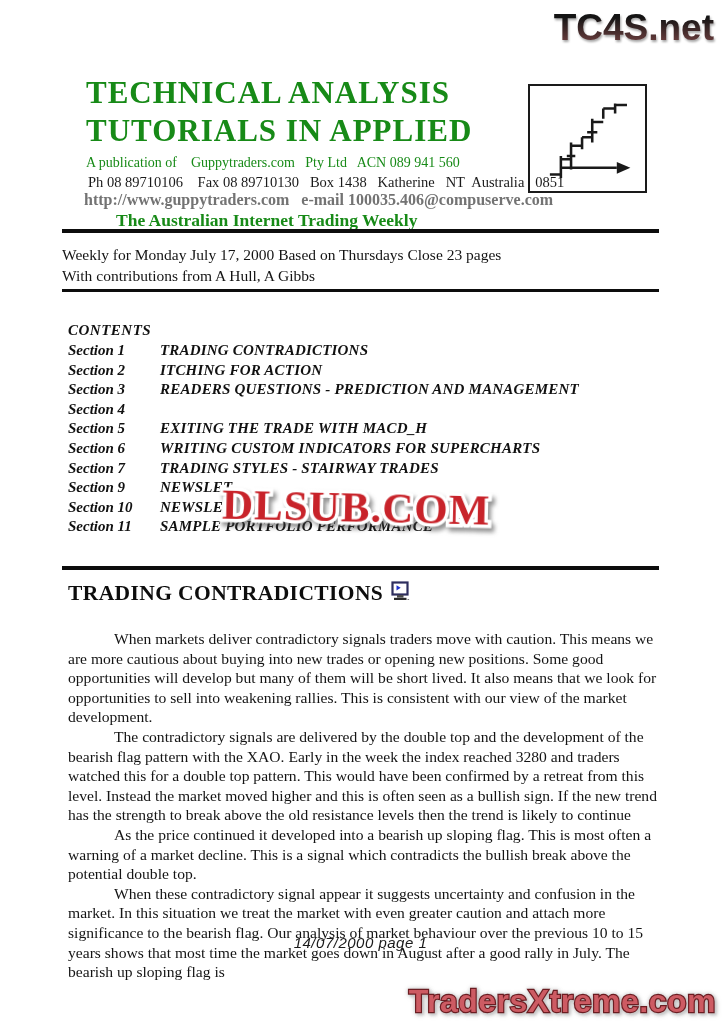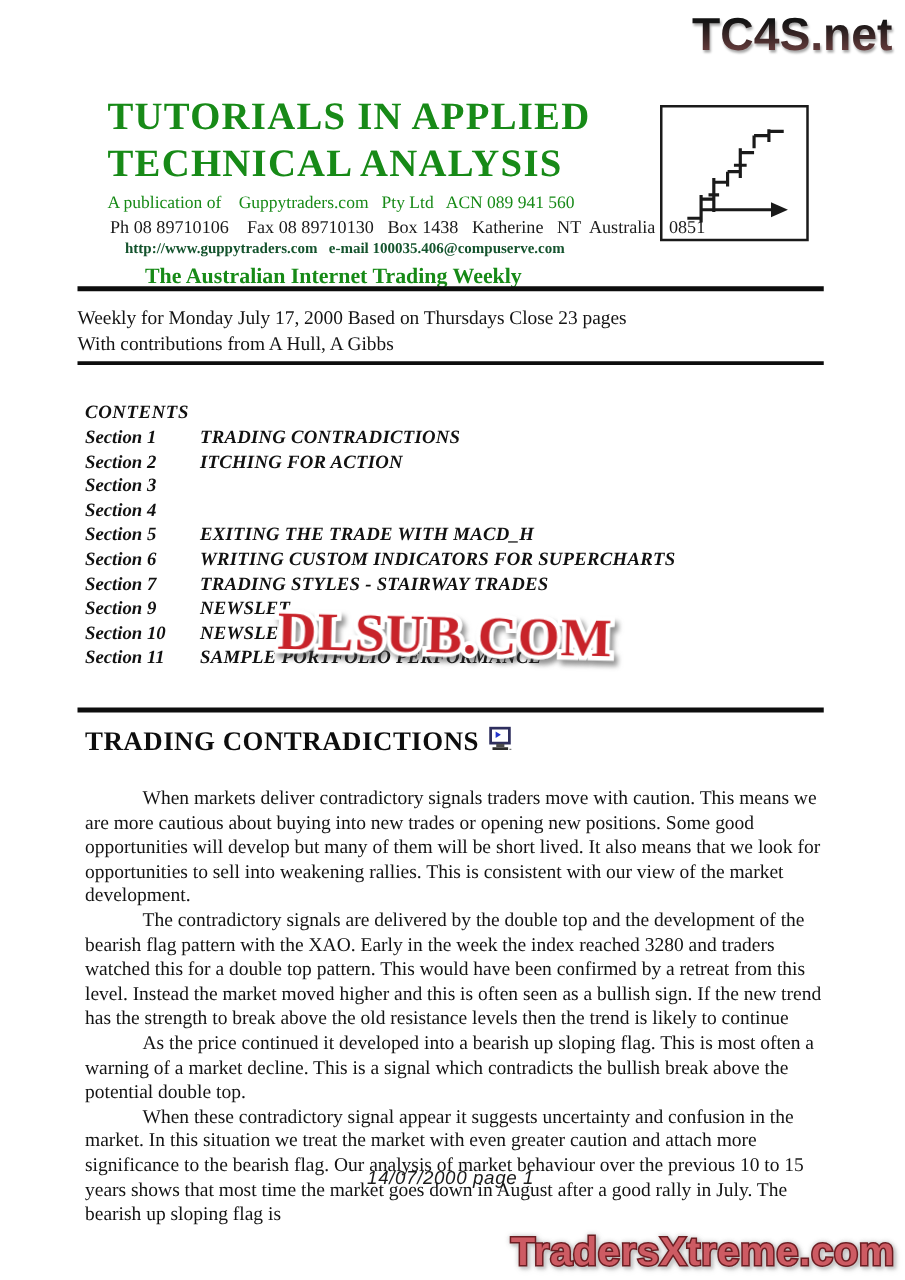--- a/index.html
+++ b/index.html
@@ -31,22 +31,22 @@
   }
   .pub-line {
     position:absolute; left:86px; top:155px;
     color:#178a17; font-size:14px; white-space:pre;
   }
   .contact-line {
     position:absolute; left:88px; top:174px;
     color:#1a1a1a; font-size:14.5px; white-space:pre;
   }
   .web-line {
-    position:absolute; left:100px; top:191px;
-    color:#14532d; font-size:12px; font-weight:bold; white-space:pre;
+    position:absolute; left:84px; top:191px;
+    color:#737373; font-size:16px; font-weight:bold; white-space:pre;
   }
   .tagline {
     position:absolute; left:116px; top:210px;
     color:#178a17; font-size:17.5px; font-weight:bold;
   }
 
   .rule { position:absolute; left:62px; width:597px; background:#0d0d0d; }
   .rule-1 { top:229px; height:4px; }
   .rule-2 { top:289px; height:3px; }
   .rule-3 { top:566px; height:4px; }
@@ -99,22 +99,22 @@
         <linearGradient id="tc4sGrad" x1="0" y1="0" x2="0" y2="1">
           <stop offset="0.25" stop-color="#141414"></stop>
           <stop offset="1" stop-color="#7d4747"></stop>
         </linearGradient>
       </defs>
       <text x="210" y="36" text-anchor="end" font-family="Liberation Sans, sans-serif" font-weight="bold" font-size="37" fill="url(#tc4sGrad)" style="filter:drop-shadow(1px 2px 1px rgba(0,0,0,0.35))">TC4S.net</text>
     </svg>
   </div>
 
   <div class="main-title">
+    <div>TECHNICAL ANALYSIS</div>
     <div>TUTORIALS IN APPLIED</div>
-    <div>TECHNICAL ANALYSIS</div>
   </div>
 
   <div class="chart-box">
     <svg width="100" height="94" viewBox="0 0 118 108">
       <g stroke="#1a1a1a" stroke-width="3" fill="none">
         <path d="M14 96 h13 M27 100 v-26 M27 78 h12"></path>
         <path d="M39 90 v-32 M39 62 h13 M52 66 v-14 M44 74 h-10"></path>
         <path d="M52 52 h12 M64 58 v-28 M64 34 h13 M70 46 h-12"></path>
         <path d="M77 30 v-12 M77 18 h14 M91 24 v-12 M91 14 h14"></path>
         <path d="M27 88 h66"></path>
@@ -142,20 +142,21 @@
     <div class="contents-row">
       <span class="contents-label">Section 1</span>
       <span class="contents-title">TRADING CONTRADICTIONS</span>
     </div>
     <div class="contents-row">
       <span class="contents-label">Section 2</span>
       <span class="contents-title">ITCHING FOR ACTION</span>
     </div>
     <div class="contents-row">
       <span class="contents-label">Section 3</span>
+      <span class="contents-title">READERS QUESTIONS - PREDICTION AND MANAGEMENT</span>
     </div>
     <div class="contents-row">
       <span class="contents-label">Section 4</span>
     </div>
     <div class="contents-row">
       <span class="contents-label">Section 5</span>
       <span class="contents-title">EXITING THE TRADE WITH MACD_H</span>
     </div>
     <div class="contents-row">
       <span class="contents-label">Section 6</span>

